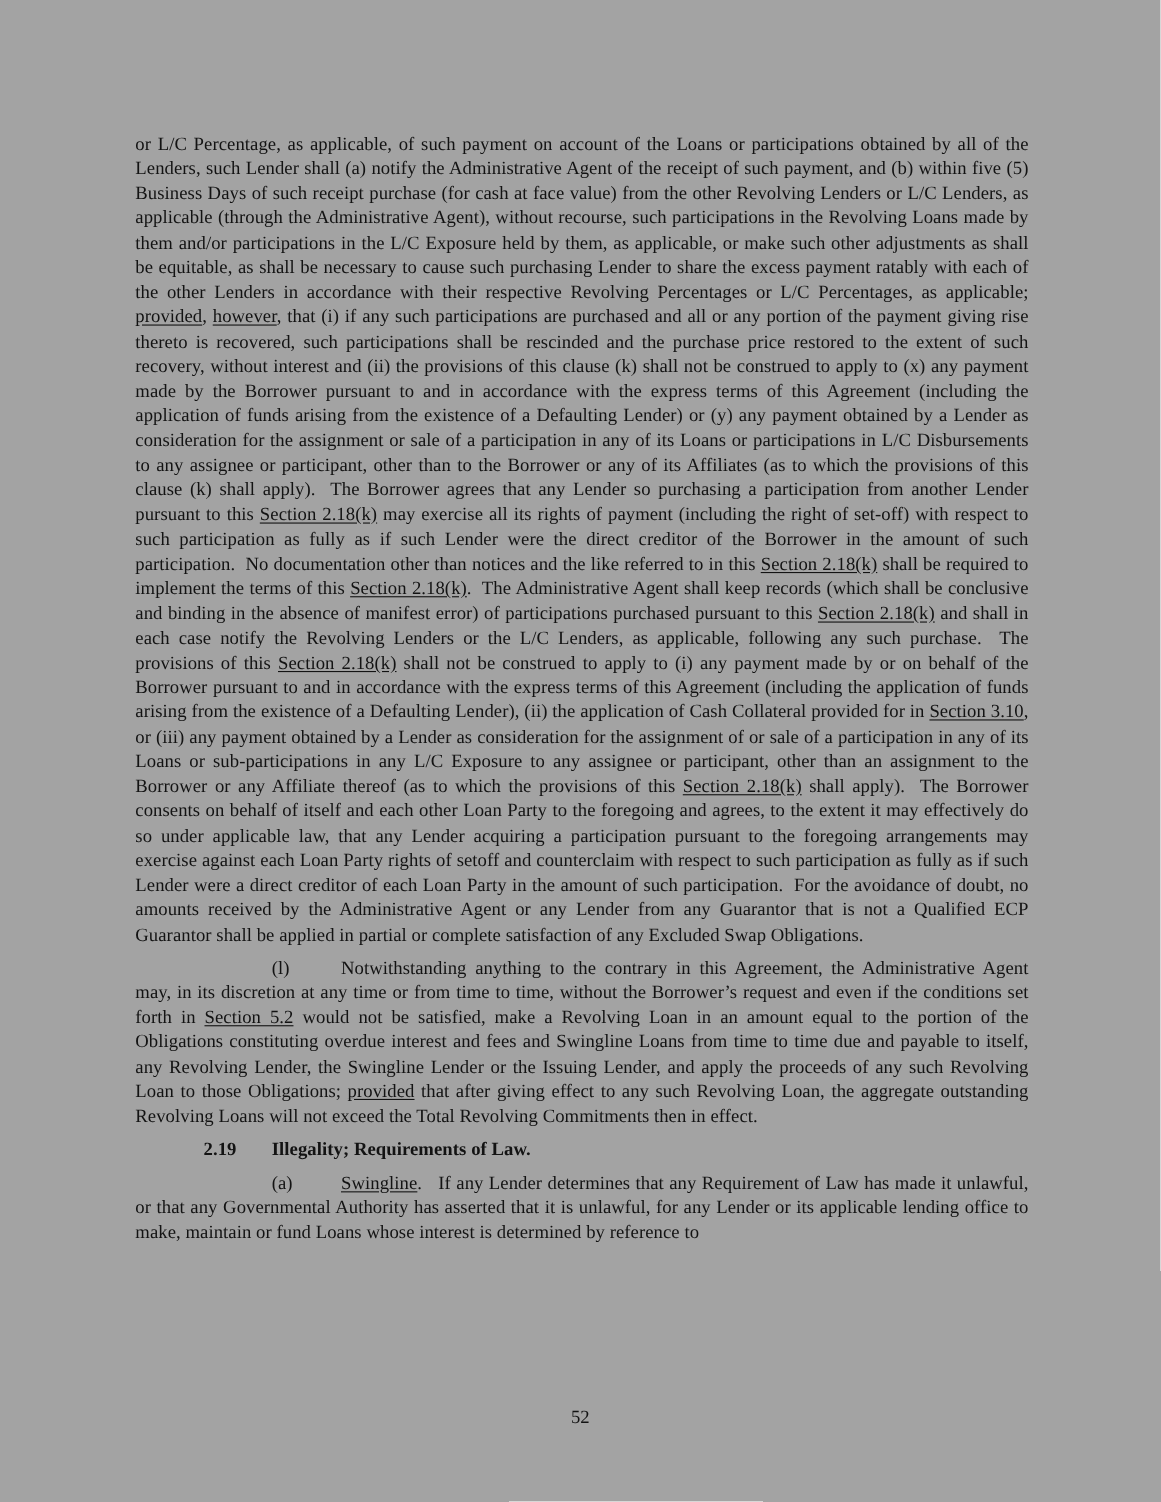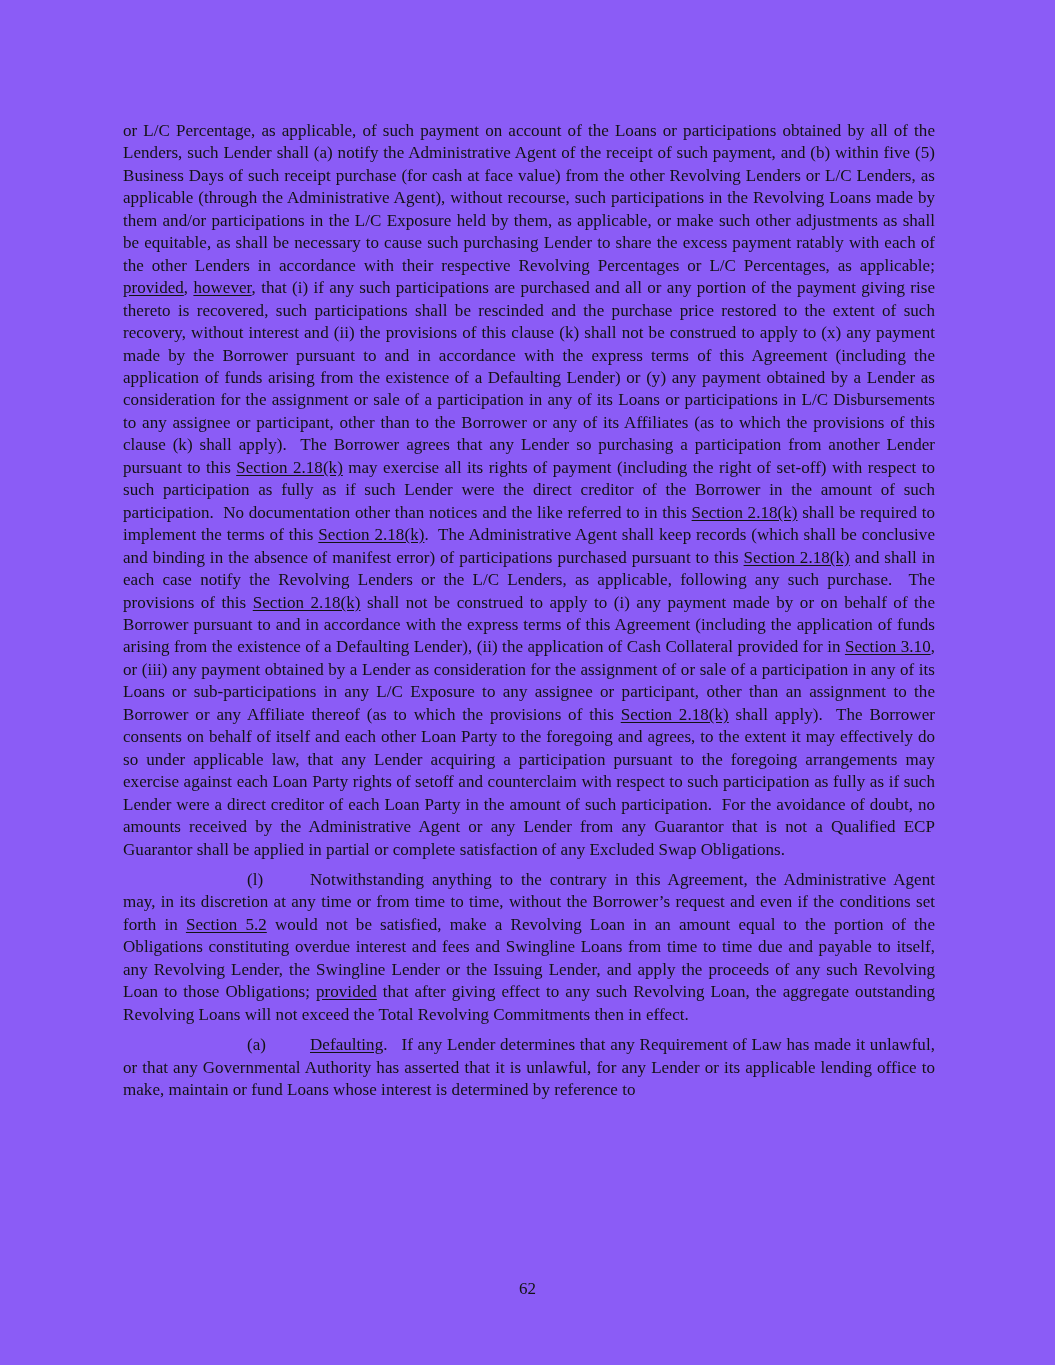--- a/index.html
+++ b/index.html
@@ -4,21 +4,21 @@
 <style>
   html, body {
     margin: 0;
     padding: 0;
     background: #ffffff;
   }
   .page {
     position: relative;
     width: 1055px;
     height: 1365px;
-    background: #8b5cf6;
+    background: #a3a3a3;
     font-family: "Liberation Serif", serif;
     color: #131313;
     overflow: hidden;
   }
   .content {
     position: absolute;
     left: 123px;
     top: 120px;
     width: 812px;
   }
@@ -63,16 +63,17 @@
     line-height: 22px;
   }
 </style>
 </head>
 <body>
 
 <div class="page">
   <div class="content" id="doc-content">
       <p class="para"><span>or L/C Percentage, as applicable, of such payment on account of the Loans or participations obtained by all of the Lenders, such Lender shall (a) notify the Administrative Agent of the receipt of such payment, and (b) within five (5) Business Days of such receipt purchase (for cash at face value) from the other Revolving Lenders or L/C Lenders, as applicable (through the Administrative Agent), without recourse, such participations in the Revolving Loans made by them and/or participations in the L/C Exposure held by them, as applicable, or make such other adjustments as shall be equitable, as shall be necessary to cause such purchasing Lender to share the excess payment ratably with each of the other Lenders in accordance with their respective Revolving Percentages or L/C Percentages, as applicable; </span><span class="u">provided</span><span>, </span><span class="u">however</span><span>, that (i) if any such participations are purchased and all or any portion of the payment giving rise thereto is recovered, such participations shall be rescinded and the purchase price restored to the extent of such recovery, without interest and (ii) the provisions of this clause (k) shall not be construed to apply to (x) any payment made by the Borrower pursuant to and in accordance with the express terms of this Agreement (including the application of funds arising from the existence of a Defaulting Lender) or (y) any payment obtained by a Lender as consideration for the assignment or sale of a participation in any of its Loans or participations in L/C Disbursements to any assignee or participant, other than to the Borrower or any of its Affiliates (as to which the provisions of this clause (k) shall apply).&nbsp; The Borrower agrees that any Lender so purchasing a participation from another Lender pursuant to this </span><span class="u">Section 2.18(k)</span><span> may exercise all its rights of payment (including the right of set-off) with respect to such participation as fully as if such Lender were the direct creditor of the Borrower in the amount of such participation.&nbsp; No documentation other than notices and the like referred to in this </span><span class="u">Section 2.18(k)</span><span> shall be required to implement the terms of this </span><span class="u">Section 2.18(k)</span><span>.&nbsp; The Administrative Agent shall keep records (which shall be conclusive and binding in the absence of manifest error) of participations purchased pursuant to this </span><span class="u">Section 2.18(k)</span><span> and shall in each case notify the Revolving Lenders or the L/C Lenders, as applicable, following any such purchase.&nbsp; The provisions of this </span><span class="u">Section 2.18(k)</span><span> shall not be construed to apply to (i) any payment made by or on behalf of the Borrower pursuant to and in accordance with the express terms of this Agreement (including the application of funds arising from the existence of a Defaulting Lender), (ii) the application of Cash Collateral provided for in </span><span class="u">Section 3.10</span><span>, or (iii) any payment obtained by a Lender as consideration for the assignment of or sale of a participation in any of its Loans or sub-participations in any L/C Exposure to any assignee or participant, other than an assignment to the Borrower or any Affiliate thereof (as to which the provisions of this </span><span class="u">Section 2.18(k)</span><span> shall apply).&nbsp; The Borrower consents on behalf of itself and each other Loan Party to the foregoing and agrees, to the extent it may effectively do so under applicable law, that any Lender acquiring a participation pursuant to the foregoing arrangements may exercise against each Loan Party rights of setoff and counterclaim with respect to such participation as fully as if such Lender were a direct creditor of each Loan Party in the amount of such participation.&nbsp; For the avoidance of doubt, no amounts received by the Administrative Agent or any Lender from any Guarantor that is not a Qualified ECP Guarantor shall be applied in partial or complete satisfaction of any Excluded Swap Obligations.</span></p>
       <p class="para para-sub"><span class="label">(l)</span><span>Notwithstanding anything to the contrary in this Agreement, the Administrative Agent may, in its discretion at any time or from time to time, without the Borrower’s request and even if the conditions set forth in </span><span class="u">Section 5.2</span><span> would not be satisfied, make a Revolving Loan in an amount equal to the portion of the Obligations constituting overdue interest and fees and Swingline Loans from time to time due and payable to itself, any Revolving Lender, the Swingline Lender or the Issuing Lender, and apply the proceeds of any such Revolving Loan to those Obligations; </span><span class="u">provided</span><span> that after giving effect to any such Revolving Loan, the aggregate outstanding Revolving Loans will not exceed the Total Revolving Commitments then in effect.</span></p>
-      <p class="para para-sub"><span class="label">(a)</span><span class="u">Defaulting</span><span>.&nbsp;&nbsp; If any Lender determines that any Requirement of Law has made it unlawful, or that any Governmental Authority has asserted that it is unlawful, for any Lender or its applicable lending office to make, maintain or fund Loans whose interest is determined by reference to</span></p>
+      <p class="para para-heading"><span class="label">2.19</span><span>Illegality; Requirements of Law.</span></p>
+      <p class="para para-sub"><span class="label">(a)</span><span class="u">Swingline</span><span>.&nbsp;&nbsp; If any Lender determines that any Requirement of Law has made it unlawful, or that any Governmental Authority has asserted that it is unlawful, for any Lender or its applicable lending office to make, maintain or fund Loans whose interest is determined by reference to</span></p>
     </div>
-  <div class="page-number">62</div>
+  <div class="page-number">52</div>
 </div>
 
 </body></html>

